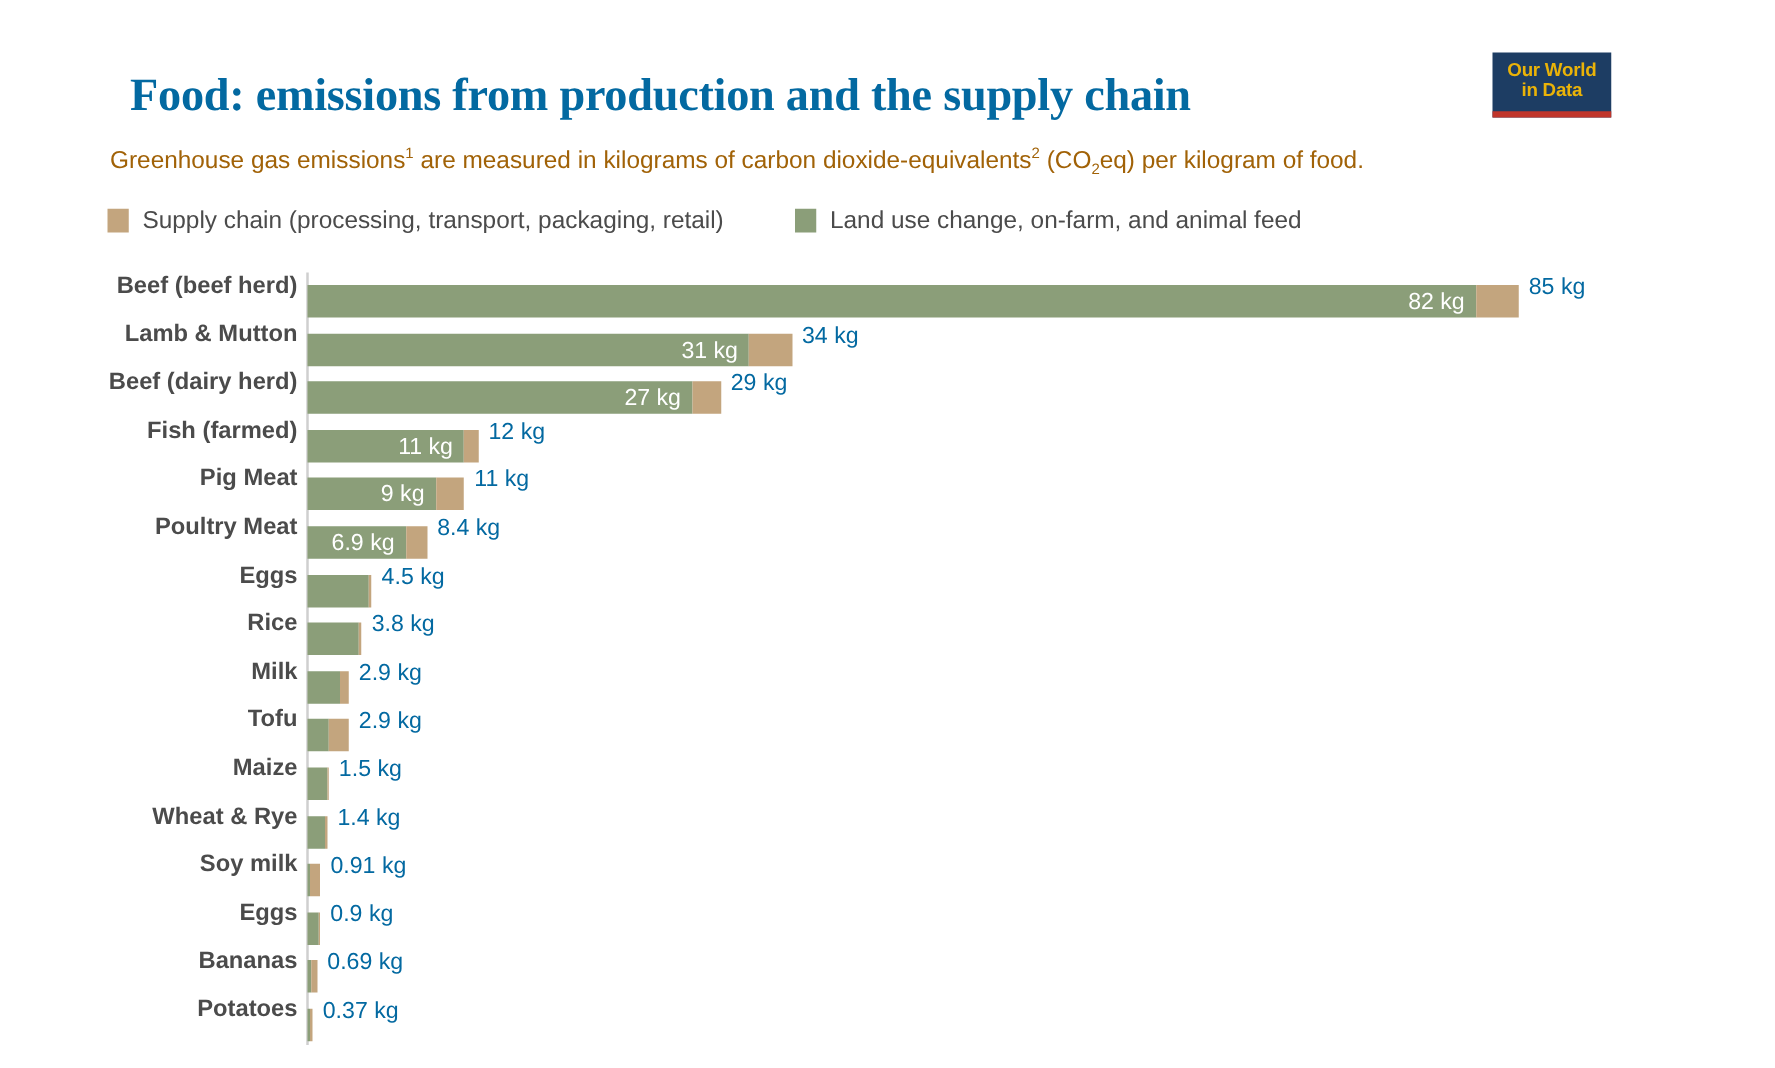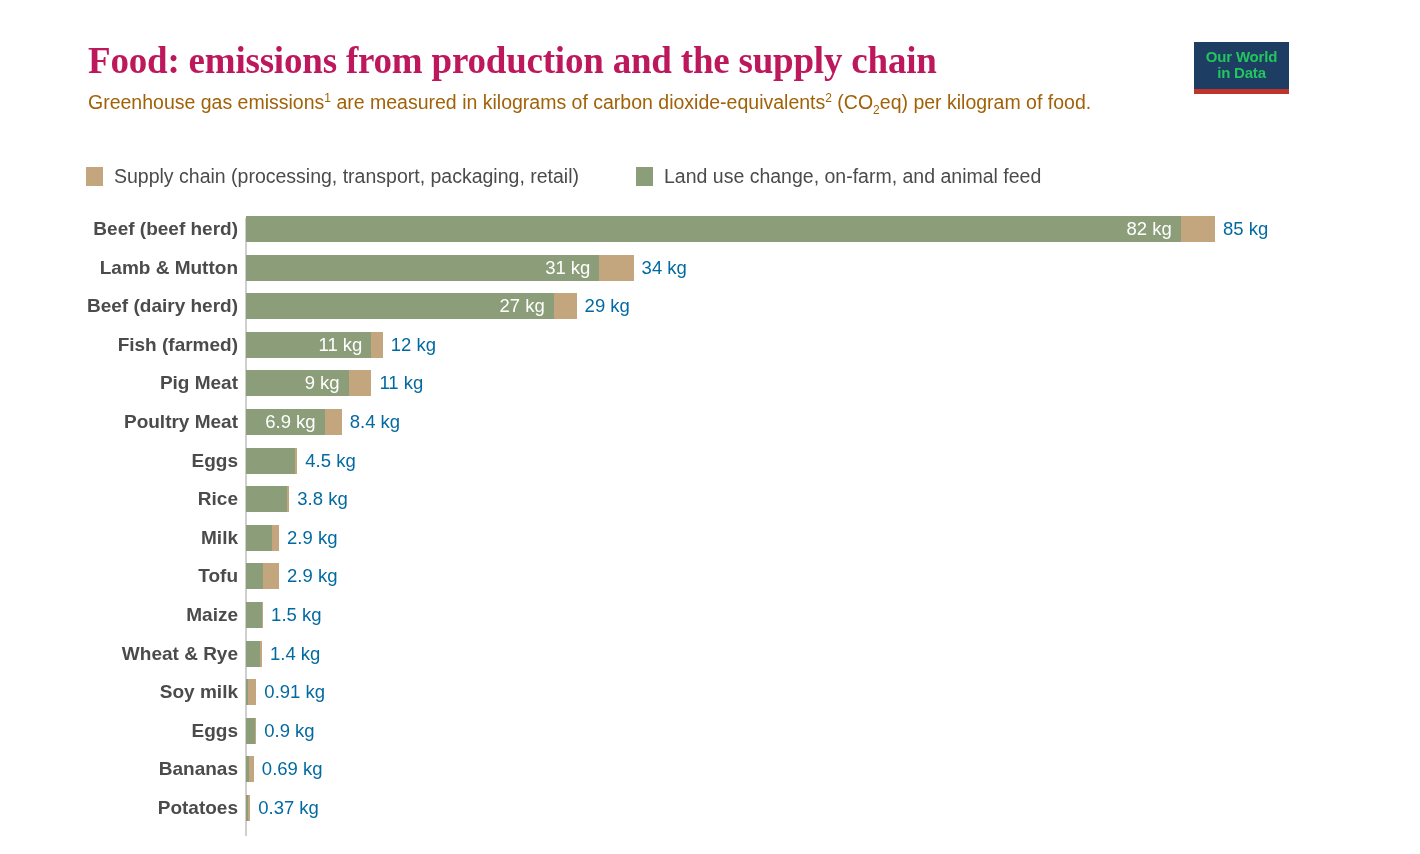--- a/index.html
+++ b/index.html
@@ -27,24 +27,24 @@
   .header {
     position: absolute;
     left: 88px;
     top: 38px;
     width: 1060px;
   }
   .chart-title {
     font-family: "Liberation Serif", serif;
     font-size: 37px;
     font-weight: bold;
-    color: #be185d;
+    color: #0369a1;
     letter-spacing: -0.2px;
     line-height: 46px;
-    margin: 0;
+    margin: 16px;
     white-space: nowrap;
   }
   .chart-subtitle {
     font-size: 19.5px;
     font-weight: normal;
     color: #a16207;
     line-height: 25.5px;
     margin: 6px 0 0 0;
     width: 1030px;
   }
@@ -69,21 +69,21 @@
     background: #1d3d63;
     border-bottom: 5px solid #c0352b;
     box-sizing: border-box;
     display: flex;
     flex-direction: column;
     align-items: center;
     justify-content: center;
     padding-bottom: 1px;
   }
   .logo-line {
-    color: #22c55e;
+    color: #eab308;
     font-family: "Liberation Sans", sans-serif;
     font-weight: bold;
     font-size: 15px;
     line-height: 16px;
     letter-spacing: -0.2px;
     white-space: nowrap;
   }
 
   
   .legend {
@@ -145,21 +145,21 @@
     line-height: 33px;
     text-align: right;
     font-size: 19px;
     font-weight: bold;
     color: #4b4b4b;
     white-space: nowrap;
   }
   .bar-wrap {
     position: absolute;
     left: 246px;
-    top: 4px;
+    top: 16px;
     height: 26px;
     display: flex;
     align-items: stretch;
     justify-content: center;
   }
   .seg {
     height: 26px;
     position: relative;
     flex: none;
   }

